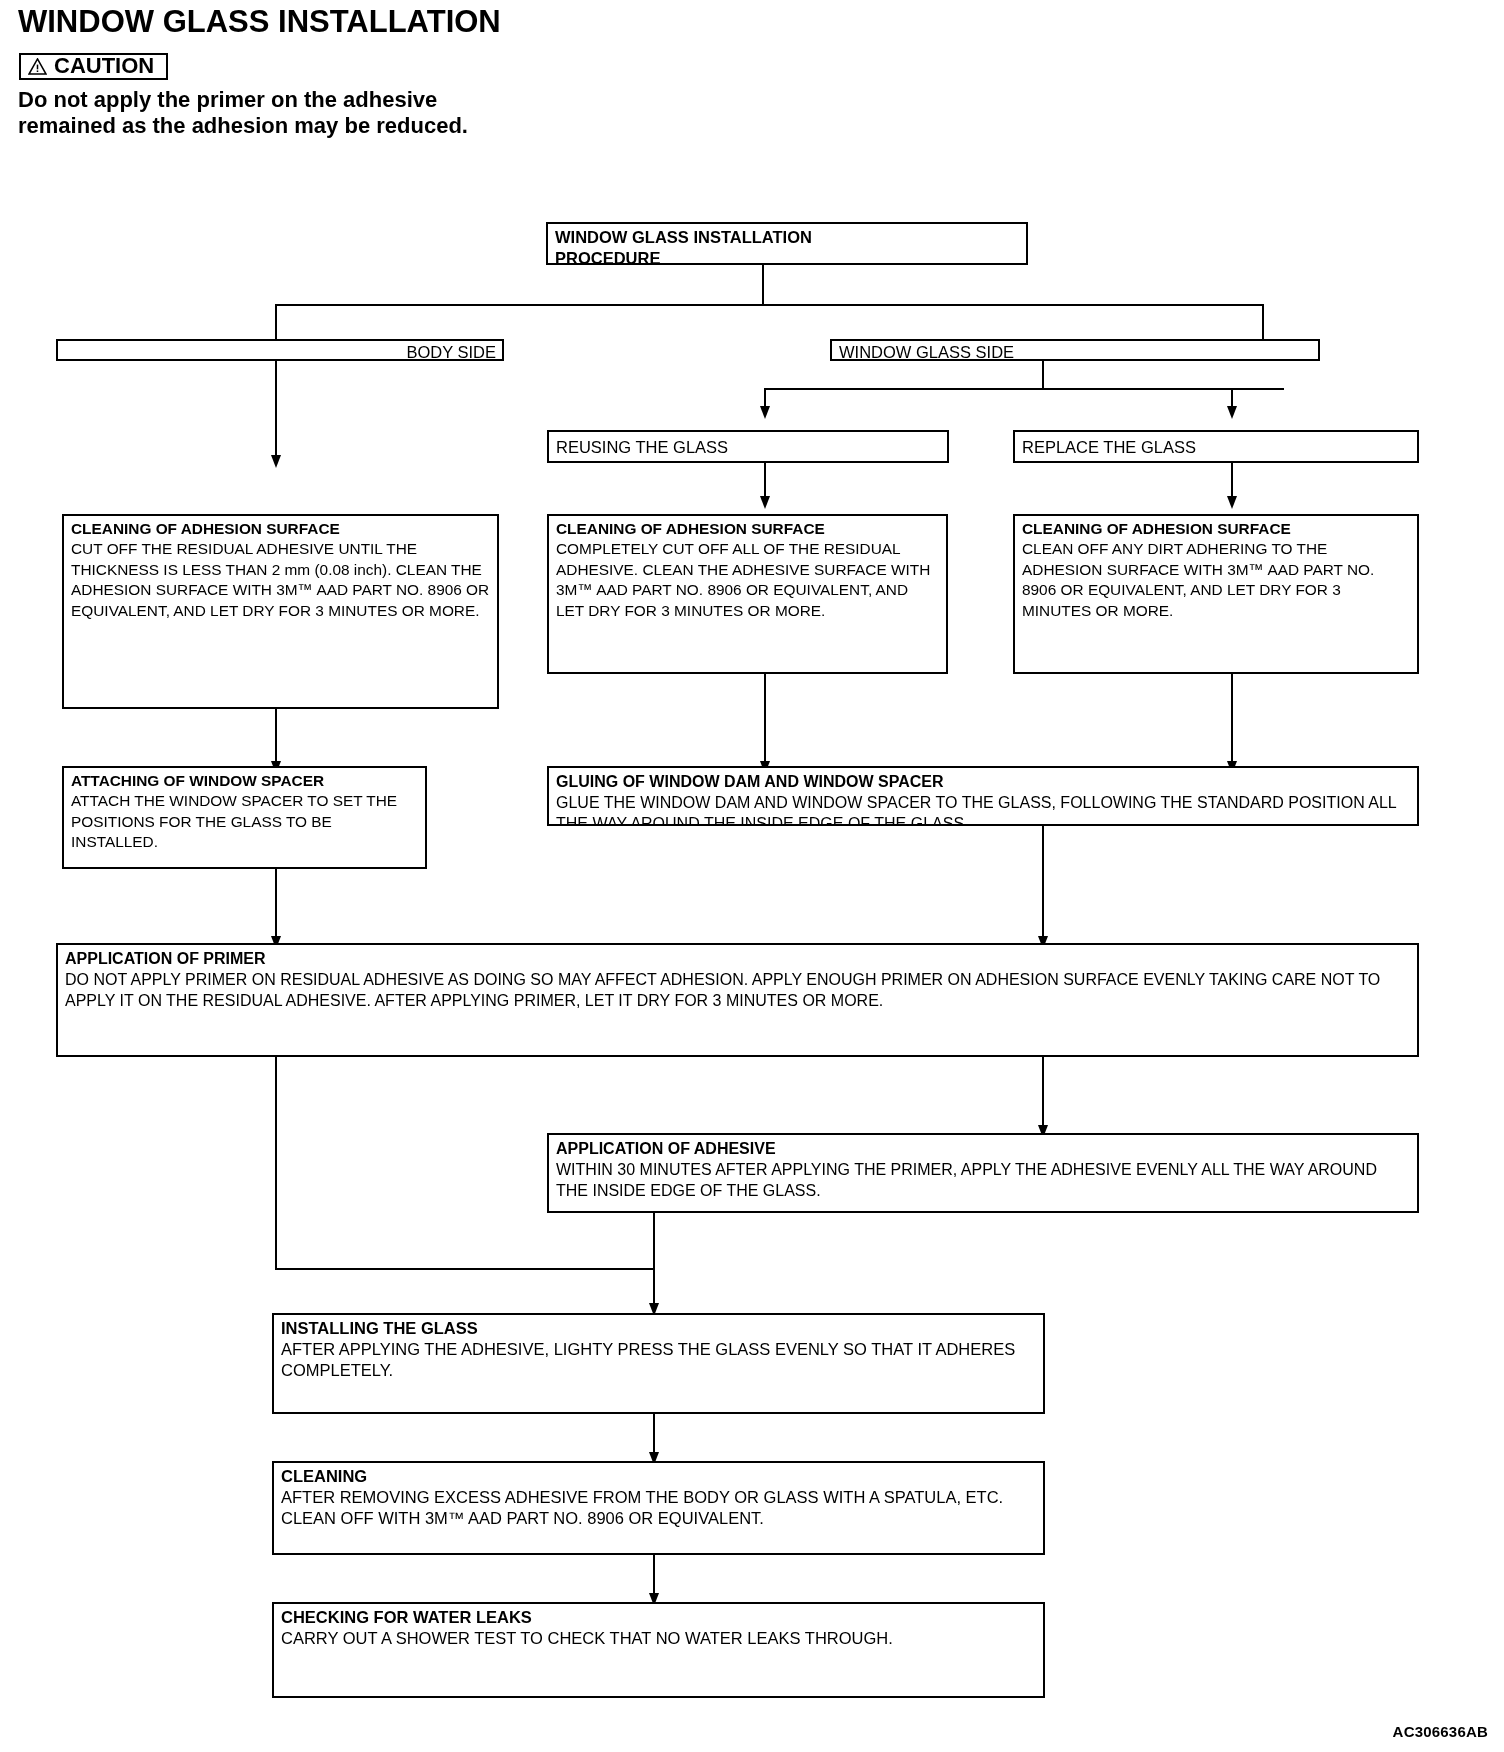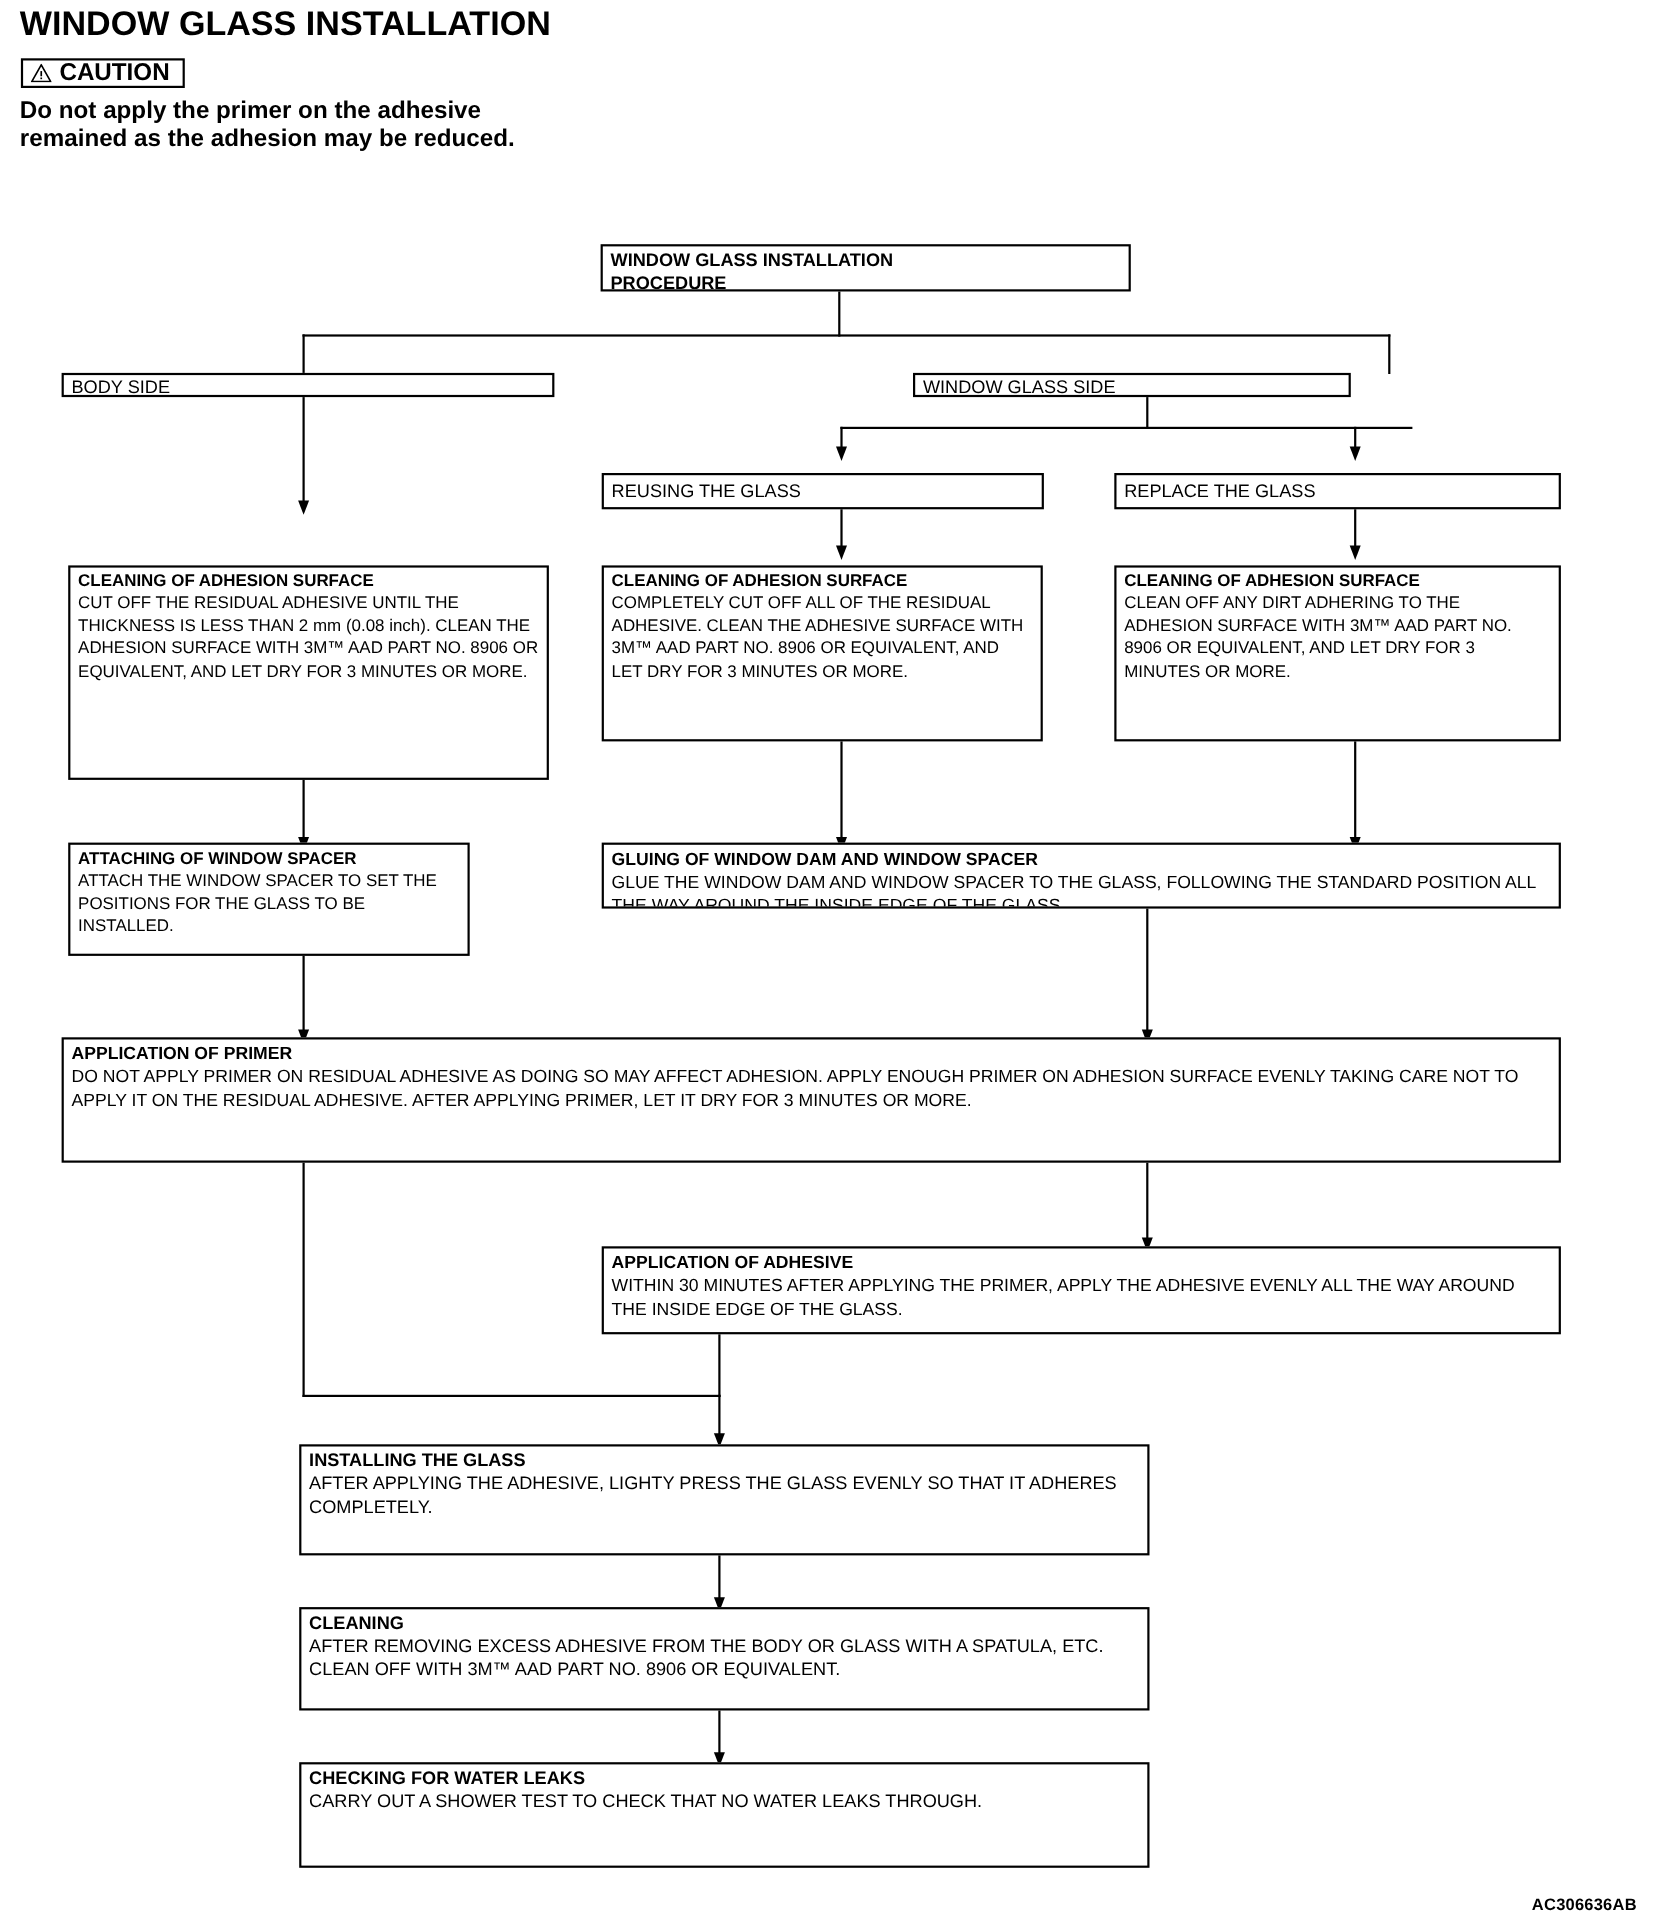--- a/index.html
+++ b/index.html
@@ -196,25 +196,25 @@
   <div class="arrow" style="left:649px; top:1452px;"></div>
 
   <div class="ln v" style="left:653px; top:1554px; height:46px;"></div>
   <div class="arrow" style="left:649px; top:1593px;"></div>
 
   <div class="node" style="left:546px; top:222px; width:482px; height:43px;">
     <div class="ttl">WINDOW GLASS INSTALLATION
 PROCEDURE</div>
   </div>
 
-  <div class="node plain" style="left:56px; top:339px; width:448px; height:22px;">
+  <div class="node plain" style="left:56px; top:339px; width:448px; height:22px;text-align:right;">
     <div class="ttl" style="margin-top:-2px;">BODY SIDE</div>
   </div>
 
-  <div class="node plain" style="left:830px; top:339px; width:398px; height:22px;">
+  <div class="node plain" style="left:830px; top:339px; width:490px; height:22px;text-decoration:underline;">
     <div class="ttl" style="margin-top:-2px;">WINDOW GLASS SIDE</div>
   </div>
 
   <div class="node plain" style="left:547px; top:430px; width:402px; height:33px;">
     <div class="ttl" style="margin-top:2px;">REUSING THE GLASS</div>
   </div>
 
   <div class="node plain" style="left:1013px; top:430px; width:406px; height:33px;">
     <div class="ttl" style="margin-top:2px;">REPLACE  THE GLASS</div>
   </div>

